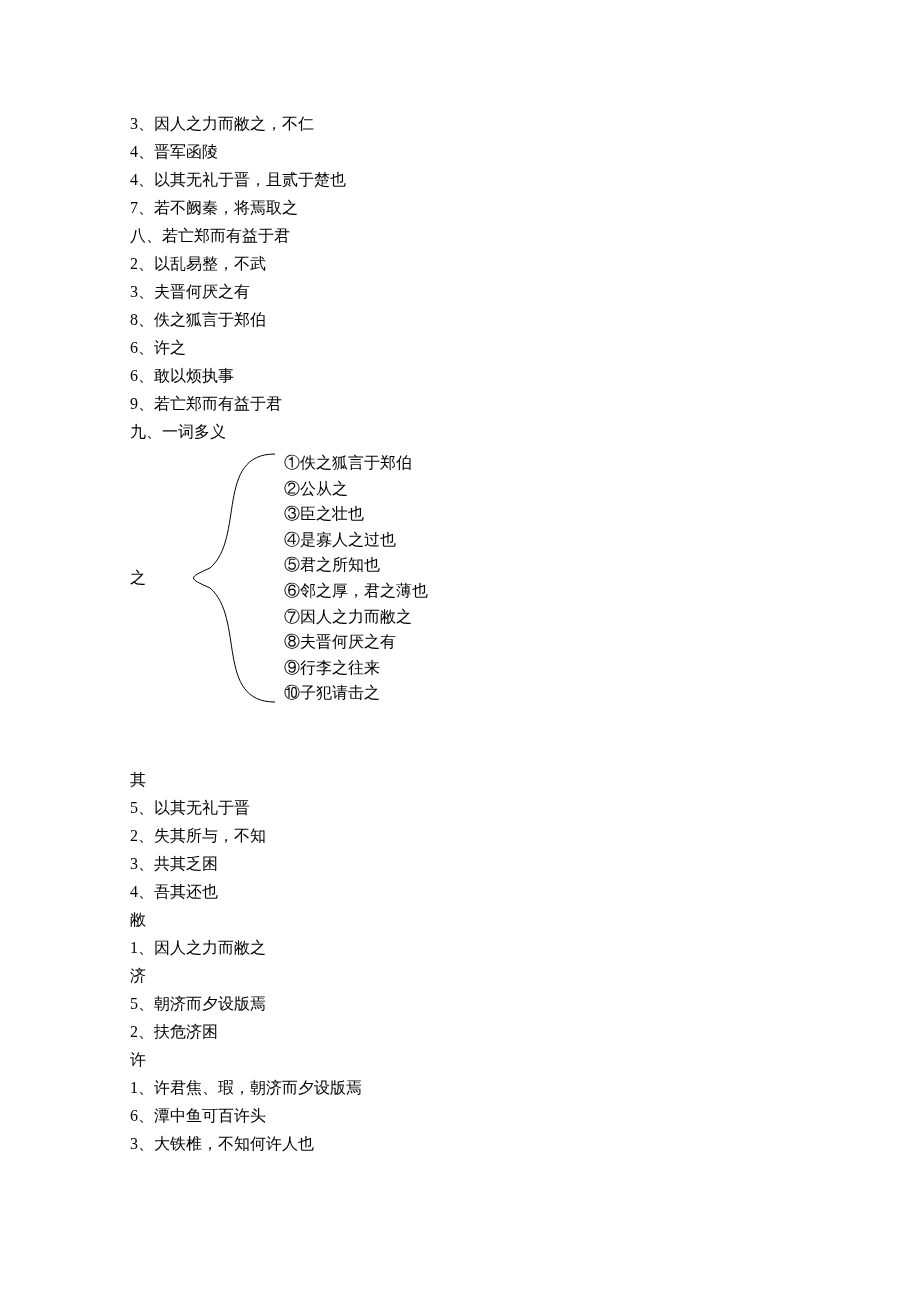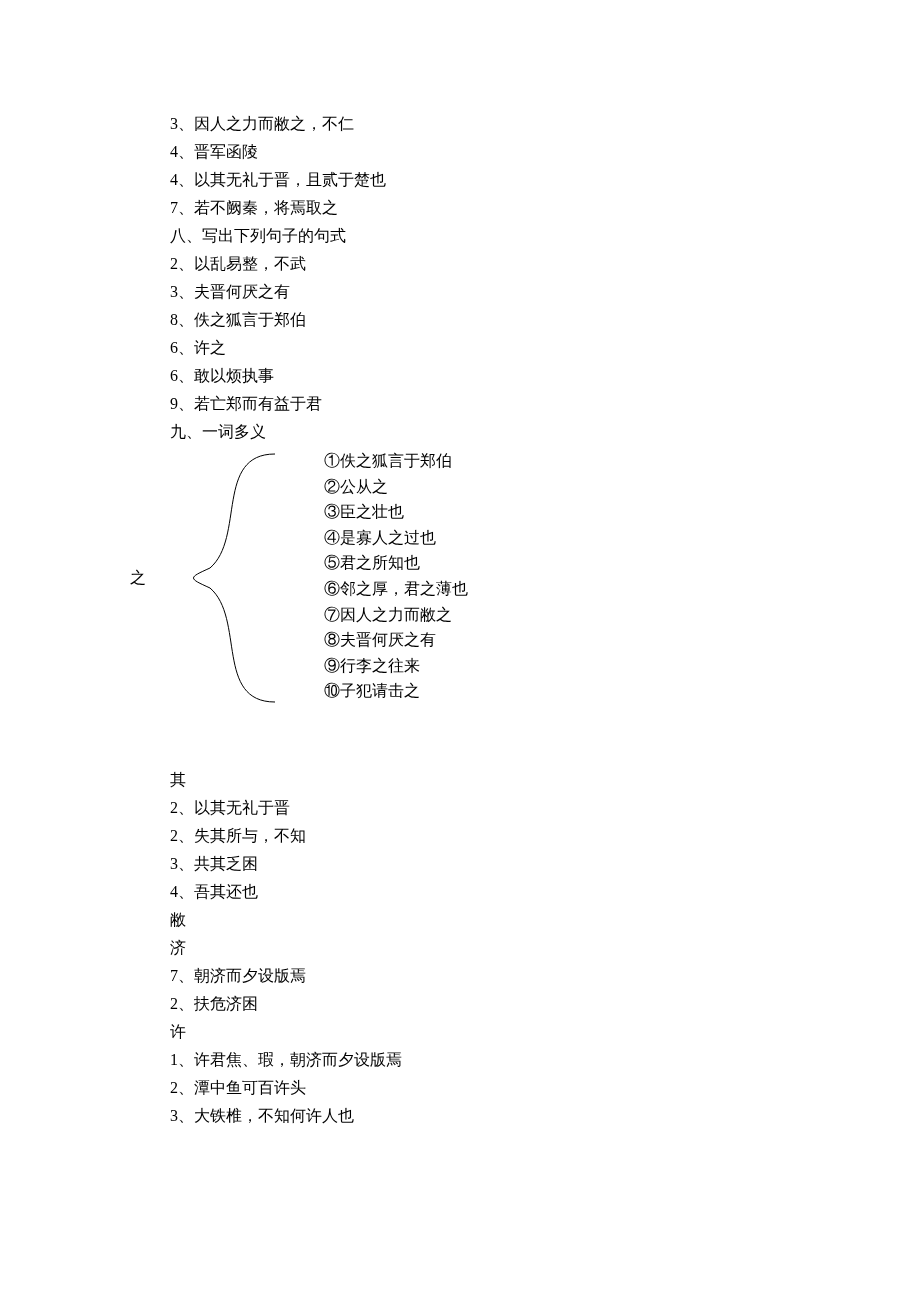--- a/index.html
+++ b/index.html
@@ -10,56 +10,54 @@
     font-family: "SimSun", "宋体", serif;
     font-size: 16px;
     color: #000000;
     line-height: 1.75;
   }
   .page {
     padding: 110px 130px 60px 130px;
   }
   .line {
     white-space: nowrap;
-    margin-left: 40px;
   }
   .zhi-section {
     position: relative;
     display: flex;
     align-items: center;
     margin: 2px 0;
   }
   .zhi-char {
     width: 40px;
   }
   .brace-svg {
     display: block;
   }
   .zhi-items {
     padding-left: 4px;
-    font-family: Liberation Mono, monospace;
   }
   .zhi-items .line {
     line-height: 1.6;
   }
   .gap-large {
     height: 56px;
   }
 </style>
 </head>
 <body>
 
 <div class="page">
 
   <div>
     <div class="line">3、因人之力而敝之，不仁</div>
     <div class="line">4、晋军函陵</div>
     <div class="line">4、以其无礼于晋，且贰于楚也</div>
     <div class="line">7、若不阙秦，将焉取之</div>
-    <div class="line">八、写出下列句子的句式</div>
+    <div class="line">八、若亡郑而有益于君</div>
     <div class="line">2、以乱易整，不武</div>
     <div class="line">3、夫晋何厌之有</div>
     <div class="line">8、佚之狐言于郑伯</div>
     <div class="line">6、许之</div>
     <div class="line">6、敢以烦执事</div>
     <div class="line">9、若亡郑而有益于君</div>
     <div class="line">九、一词多义</div>
   </div>
 
   <div class="zhi-section">
@@ -78,27 +76,28 @@
       <div class="line">⑧夫晋何厌之有</div>
       <div class="line">⑨行李之往来</div>
       <div class="line">⑩子犯请击之</div>
     </div>
   </div>
 
   <div class="gap-large"></div>
 
   <div>
     <div class="line">其</div>
-    <div class="line">2、以其无礼于晋</div>
+    <div class="line">5、以其无礼于晋</div>
     <div class="line">2、失其所与，不知</div>
     <div class="line">3、共其乏困</div>
     <div class="line">4、吾其还也</div>
     <div class="line">敝</div>
+    <div class="line">1、因人之力而敝之</div>
     <div class="line">济</div>
-    <div class="line">7、朝济而夕设版焉</div>
+    <div class="line">5、朝济而夕设版焉</div>
     <div class="line">2、扶危济困</div>
     <div class="line">许</div>
     <div class="line">1、许君焦、瑕，朝济而夕设版焉</div>
-    <div class="line">2、潭中鱼可百许头</div>
+    <div class="line">6、潭中鱼可百许头</div>
     <div class="line">3、大铁椎，不知何许人也</div>
   </div>
 
 </div>
 
 </body></html>

